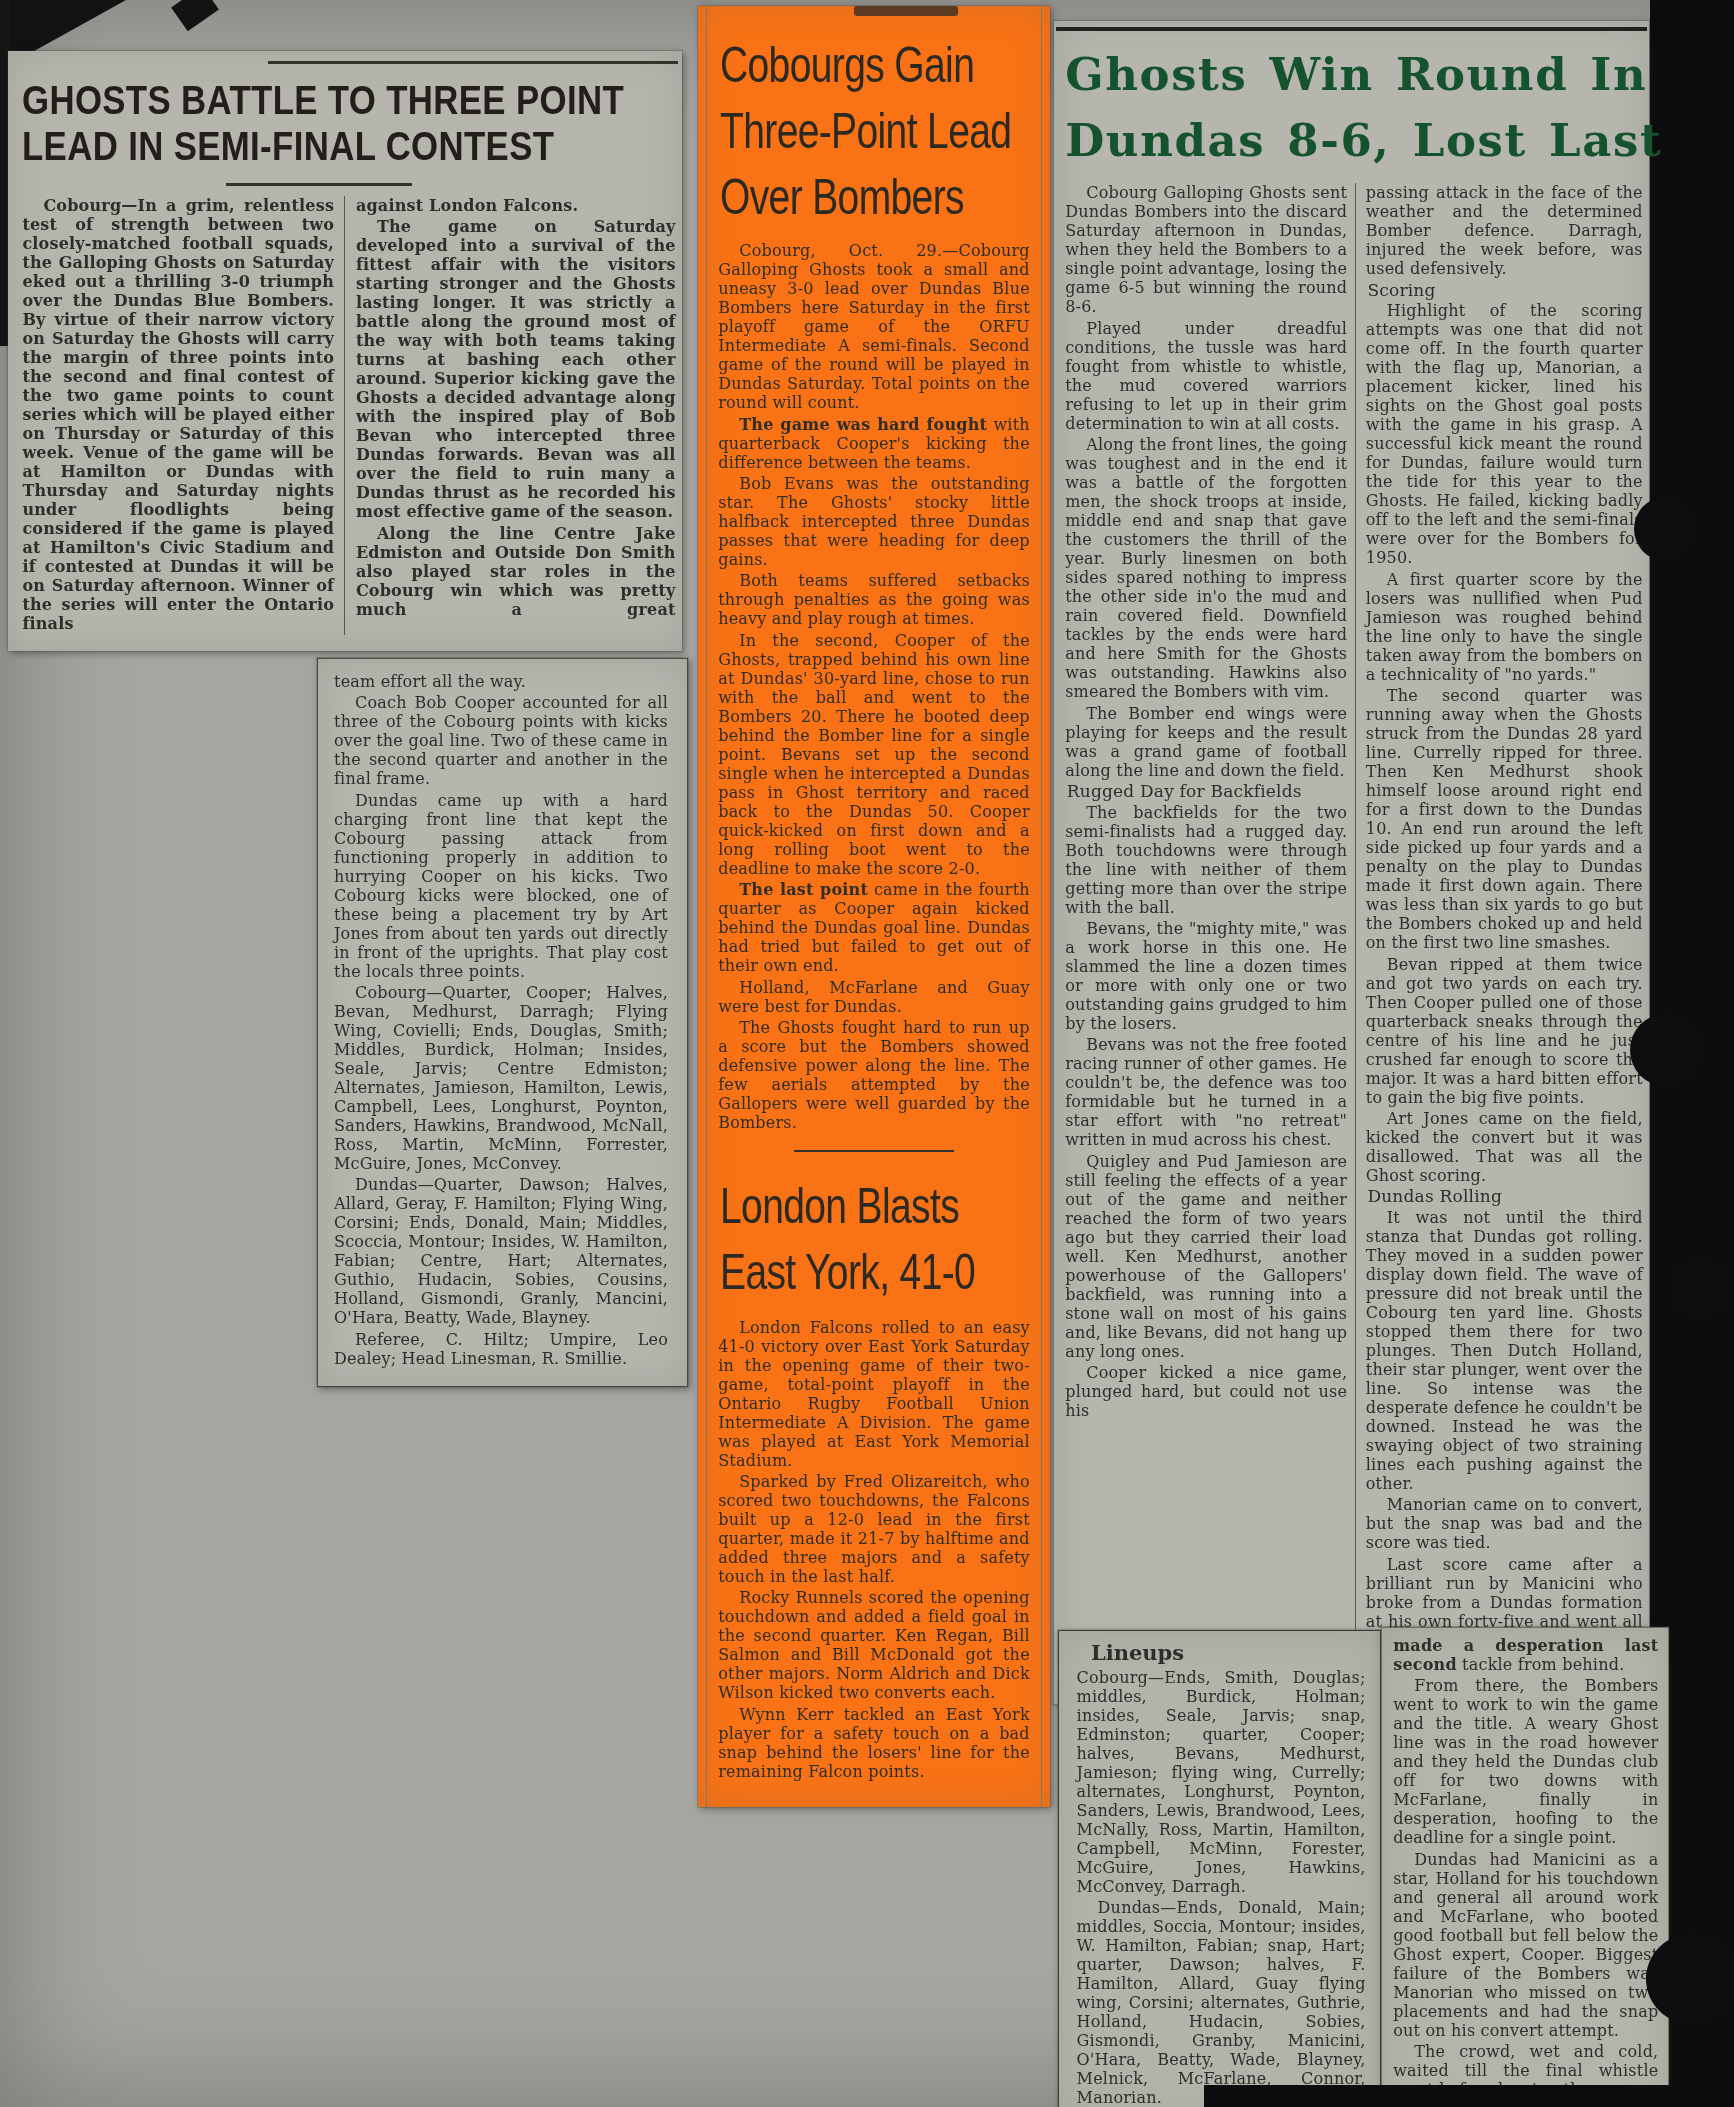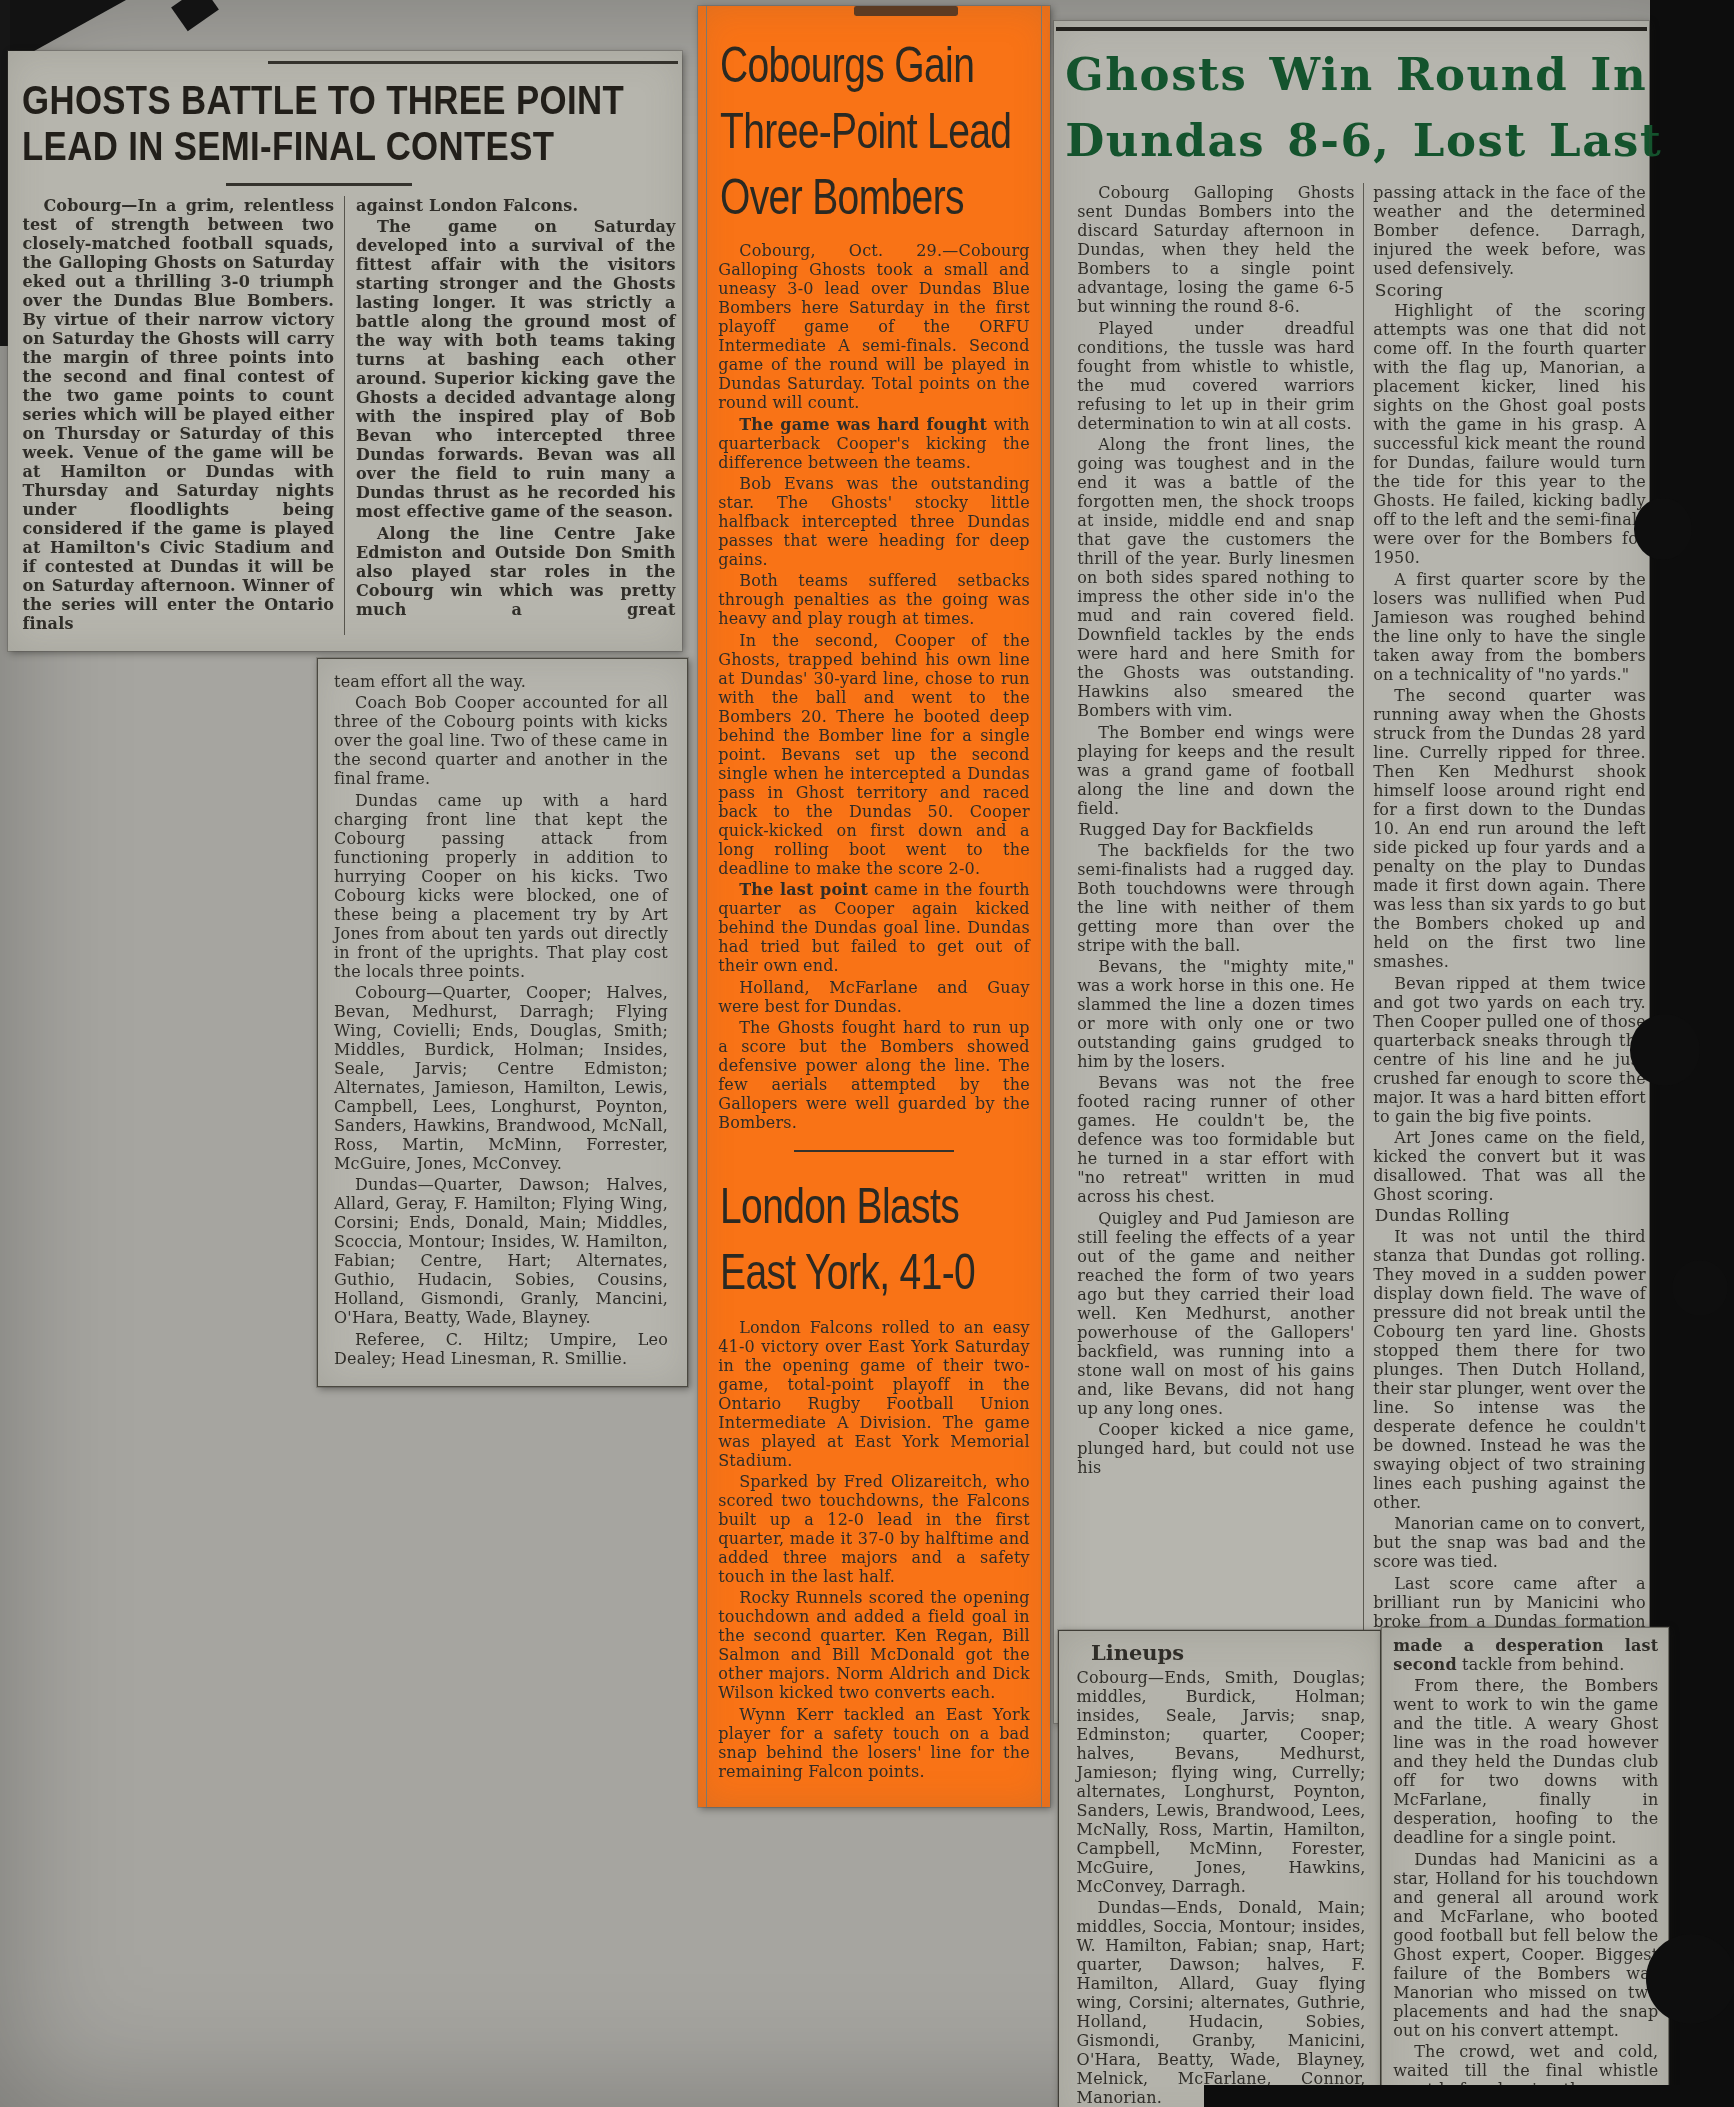--- a/index.html
+++ b/index.html
@@ -76,21 +76,21 @@
 
   
   #clipD{left:1054px;top:21px;width:595px;background:#b6b5ae;padding-bottom:14.4px;}
   #clipD .top-rule{margin:5.6px 1.6px 0 1.6px;height:4px;background:#23211d;}
   .hl-d{
     font-family:"DejaVu Serif", serif;font-weight:700;
     font-size:45px;line-height:66px;color:#14532d;
     letter-spacing:1.6px;word-spacing:4.8px;white-space:nowrap;
   }
   #clipD .hl-wrap{margin:11.2px 0 9.6px 11.2px;}
-  #clipD .cols{display:flex;padding:0 0 0 11.2px;margin-left:12px;}
+  #clipD .cols{display:flex;padding:0 0 0 11.2px;}
   #clipD .colL{width:282px;padding-right:8px;border-right:1.6px solid #5a5850;}
   #clipD .colR{width:277px;padding:0 3.2px 0 9.6px;}
 
   
   #clipE{left:1381px;top:1627px;width:288px;background:#b5b4ac;
     border:1.6px solid rgba(62,60,52,.6);box-sizing:border-box;
     padding:8px 9.6px 19px 11.2px;z-index:3;}
 
   
   #clipF{left:1058px;top:1630px;width:323px;background:#b4b3ab;
@@ -156,21 +156,21 @@
           <p class="para">Holland, McFarlane and Guay were best for Dundas.</p>
           <p class="para">The Ghosts fought hard to run up a score but the Bombers showed defensive power along the line. The few aerials attempted by the Gallopers were well guarded by the Bombers.</p>
         </div>
       <div class="end-rule"></div>
       <div class="hl-block2">
         <div class="hl-c">London Blasts</div>
         <div class="hl-c">East York, 41-0</div>
       </div>
       <div class="body-text">
           <p class="para">London Falcons rolled to an easy 41-0 victory over East York Saturday in the opening game of their two-game, total-point playoff in the Ontario Rugby Football Union Intermediate A Division. The game was played at East York Memorial Stadium.</p>
-          <p class="para">Sparked by Fred Olizareitch, who scored two touchdowns, the Falcons built up a 12-0 lead in the first quarter, made it 37-0 by halftime and added three majors and a safety touch in the last half.</p>
+          <p class="para">Sparked by Fred Olizareitch, who scored two touchdowns, the Falcons built up a 12-0 lead in the first quarter, made it 21-7 by halftime and added three majors and a safety touch in the last half.</p>
           <p class="para">Rocky Runnels scored the opening touchdown and added a field goal in the second quarter. Ken Regan, Bill Salmon and Bill McDonald got the other majors. Norm Aldrich and Dick Wilson kicked two converts each.</p>
           <p class="para">Wynn Kerr tackled an East York player for a safety touch on a bad snap behind the losers' line for the remaining Falcon points.</p>
         </div>
     </div>
   </div>
 
   <div class="clipping" id="clipD">
     <div class="top-rule"></div>
     <div class="hl-wrap">
       <div class="hl-d">Ghosts Win Round In</div>

